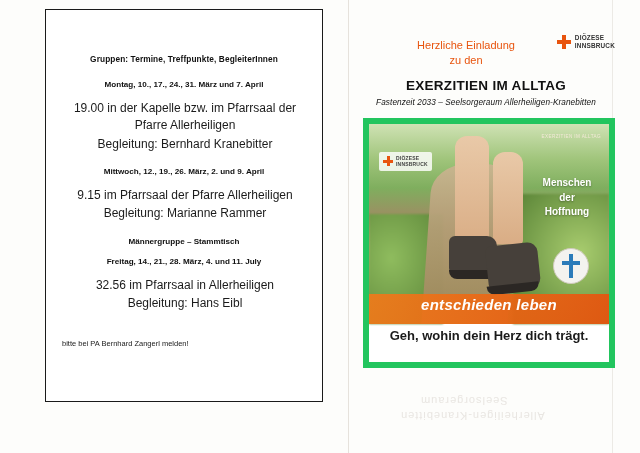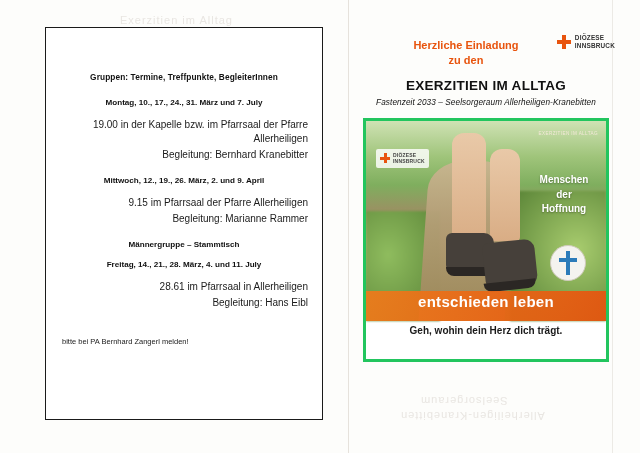--- a/index.html
+++ b/index.html
@@ -35,21 +35,21 @@
   }
   .ghost.g1 { left: 120px; top: 14px; }
   .ghost.g2 { left: 150px; top: 28px; }
   .ghost.g3 { left: 420px; top: 395px; transform: rotate(180deg); }
   .ghost.g4 { left: 400px; top: 410px; transform: rotate(180deg); }
 
   
   .left-panel {
     position: absolute;
     left: 45px;
-    top: 27px;
+    top: 9px;
     width: 278px;
     height: 393px;
     border: 1px solid #1a1a1a;
     background: #ffffff;
     box-sizing: border-box;
   }
   .left-inner {
     padding: 44px 14px 10px 14px;
     text-align: center;
   }
@@ -62,23 +62,23 @@
   }
   .block { margin-bottom: 14px; }
   .block .dates {
     font-size: 8.1px;
     font-weight: bold;
     color: #111;
     margin-bottom: 9px;
     line-height: 1.35;
   }
   .block .detail {
-    font-size: 10px;
+    font-size: 12px;
     color: #1b1b1b;
-    text-align: right;
+    text-align: center;
     margin: 0 0 1px 2px;
     line-height: 1.45;
   }
   .footer-note {
     margin-top: 26px;
     font-size: 7.5px;
     color: #1b1b1b;
     text-align: left;
     margin-left: 2px;
     line-height: 1.6;
@@ -88,21 +88,21 @@
   .right-panel {
     position: absolute;
     left: 355px;
     top: 20px;
     width: 262px;
     height: 405px;
   }
   .inv-head {
     text-align: center;
     color: #e8540e;
-    font-weight: bold;
+    font-weight: normal;
     font-size: 11px;
     line-height: 1.35;
     margin-top: 18px;
     margin-right: 40px;
   }
   .inv-title {
     text-align: center;
     color: #111;
     font-weight: bold;
     font-size: 13.5px;
@@ -147,21 +147,21 @@
   }
 
   
   .poster {
     position: absolute;
     left: 8px;
     top: 98px;
     width: 240px;
     height: 238px;
     background: #ffffff;
-    border: 3px solid #22c55e;
+    border: 6px solid #22c55e;
     overflow: hidden;
   }
   .poster-photo {
     position: absolute;
     left: 0; top: 0;
     width: 240px;
     height: 200px;
     background:
       linear-gradient(to bottom, #cfe2b4 0%, #9fc47a 18%, #7fae5e 32%, #9d8e63 46%, #b9a577 60%, #8fa85e 76%, #6f8f48 100%);
   }
@@ -274,27 +274,28 @@
   }
   .poster-claim {
     position: absolute;
     left: 0; top: 172px;
     width: 240px;
     text-align: center;
     font-size: 15px;
     font-weight: bold;
     color: #ffffff;
     letter-spacing: .3px;
+    font-style: italic;
   }
   .poster-caption {
     position: absolute;
     left: 0; top: 204px;
     width: 240px;
     text-align: center;
-    font-size: 10px;
+    font-size: 13px;
     font-weight: bold;
     color: #1a1a1a;
   }
   .poster-footer-strip {
     position: absolute;
     left: 0; bottom: 0;
     width: 240px; height: 14px;
     background: #ffffff;
   }
 
@@ -323,36 +324,36 @@
   <div class="ghost g4">Allerheiligen-Kranebitten</div>
 
   <div class="fold"></div>
   <div class="fold2"></div>
 
   <div class="left-panel">
     <div class="left-inner">
       <div class="grp-head">Gruppen: Termine, Treffpunkte, BegleiterInnen</div>
 
       <div class="block">
-        <div class="dates">Montag, 10., 17., 24., 31. März und 7. July</div>
+        <div class="dates">Montag, 10., 17., 24., 31. März und 7. April</div>
         <div class="detail">19.00 in der Kapelle bzw. im Pfarrsaal der Pfarre Allerheiligen</div>
         <div class="detail">Begleitung: Bernhard Kranebitter</div>
       </div>
 
       <div class="block">
         <div class="dates">Mittwoch, 12., 19., 26. März, 2. und 9. April</div>
         <div class="detail">9.15 im Pfarrsaal der Pfarre Allerheiligen</div>
         <div class="detail">Begleitung: Marianne Rammer</div>
       </div>
 
 
       <div class="block">
         <div class="dates">Männergruppe – Stammtisch</div>
         <div class="dates">Freitag, 14., 21., 28. März, 4. und 11. July</div>
-        <div class="detail">28.61 im Pfarrsaal in Allerheiligen</div>
+        <div class="detail">32.56 im Pfarrsaal in Allerheiligen</div>
         <div class="detail">Begleitung: Hans Eibl</div>
       </div>
 
       <div class="footer-note">
         <div>bitte bei PA Bernhard Zangerl melden!</div>
       </div>
     </div>
   </div>
 
   <div class="right-panel">

